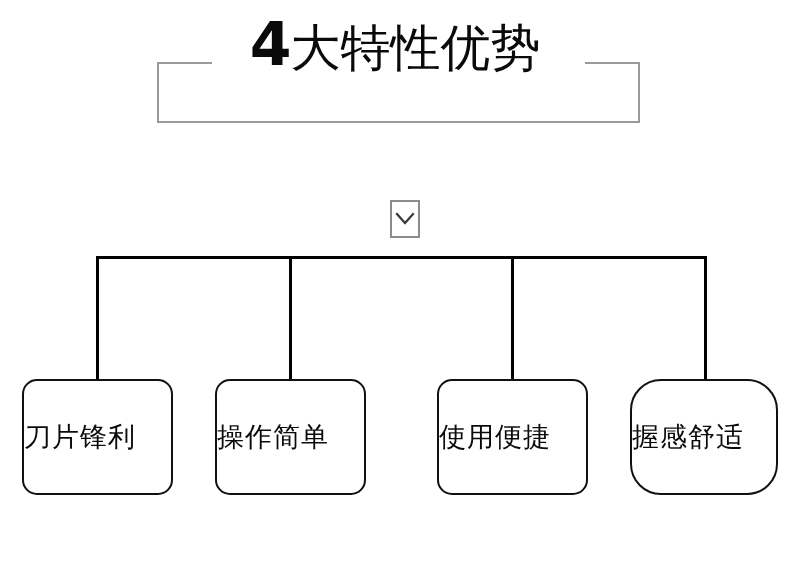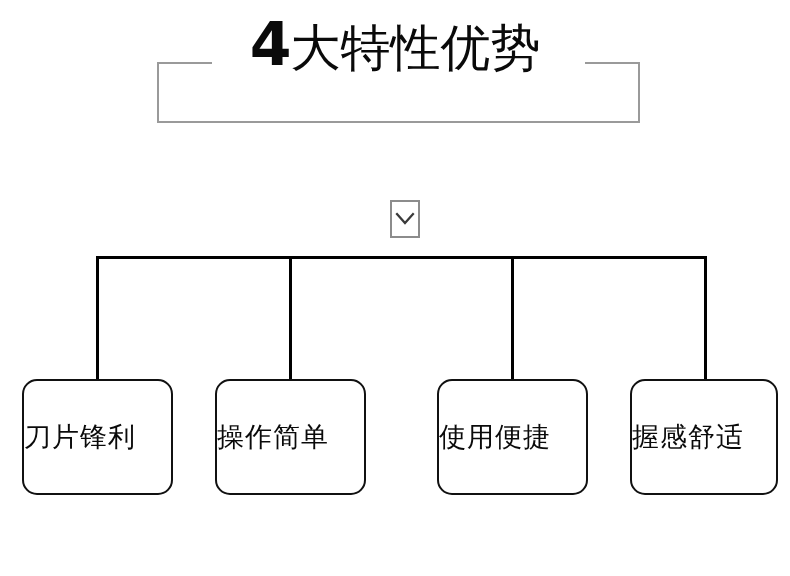--- a/index.html
+++ b/index.html
@@ -120,21 +120,21 @@
   .feature-label {
     font-size: 27px;
     font-weight: 400;
     letter-spacing: 1px;
     color: #0a0a0a;
     white-space: nowrap;
   }
   .fb-0 { left: 22px;  width: 151px; }
   .fb-1 { left: 215px; width: 151px; }
   .fb-2 { left: 437px; width: 151px; }
-  .fb-3 { left: 630px; width: 148px; }
+  .fb-3 { left: 630px; width: 148px; border-radius: 31px; }
 </style>
 </head>
 <body>
 
 <div id="canvas">
 
   <div class="title-frame">
     <div class="frame-line frame-left-v"></div>
     <div class="frame-line frame-left-h"></div>
     <div class="frame-line frame-right-v"></div>

